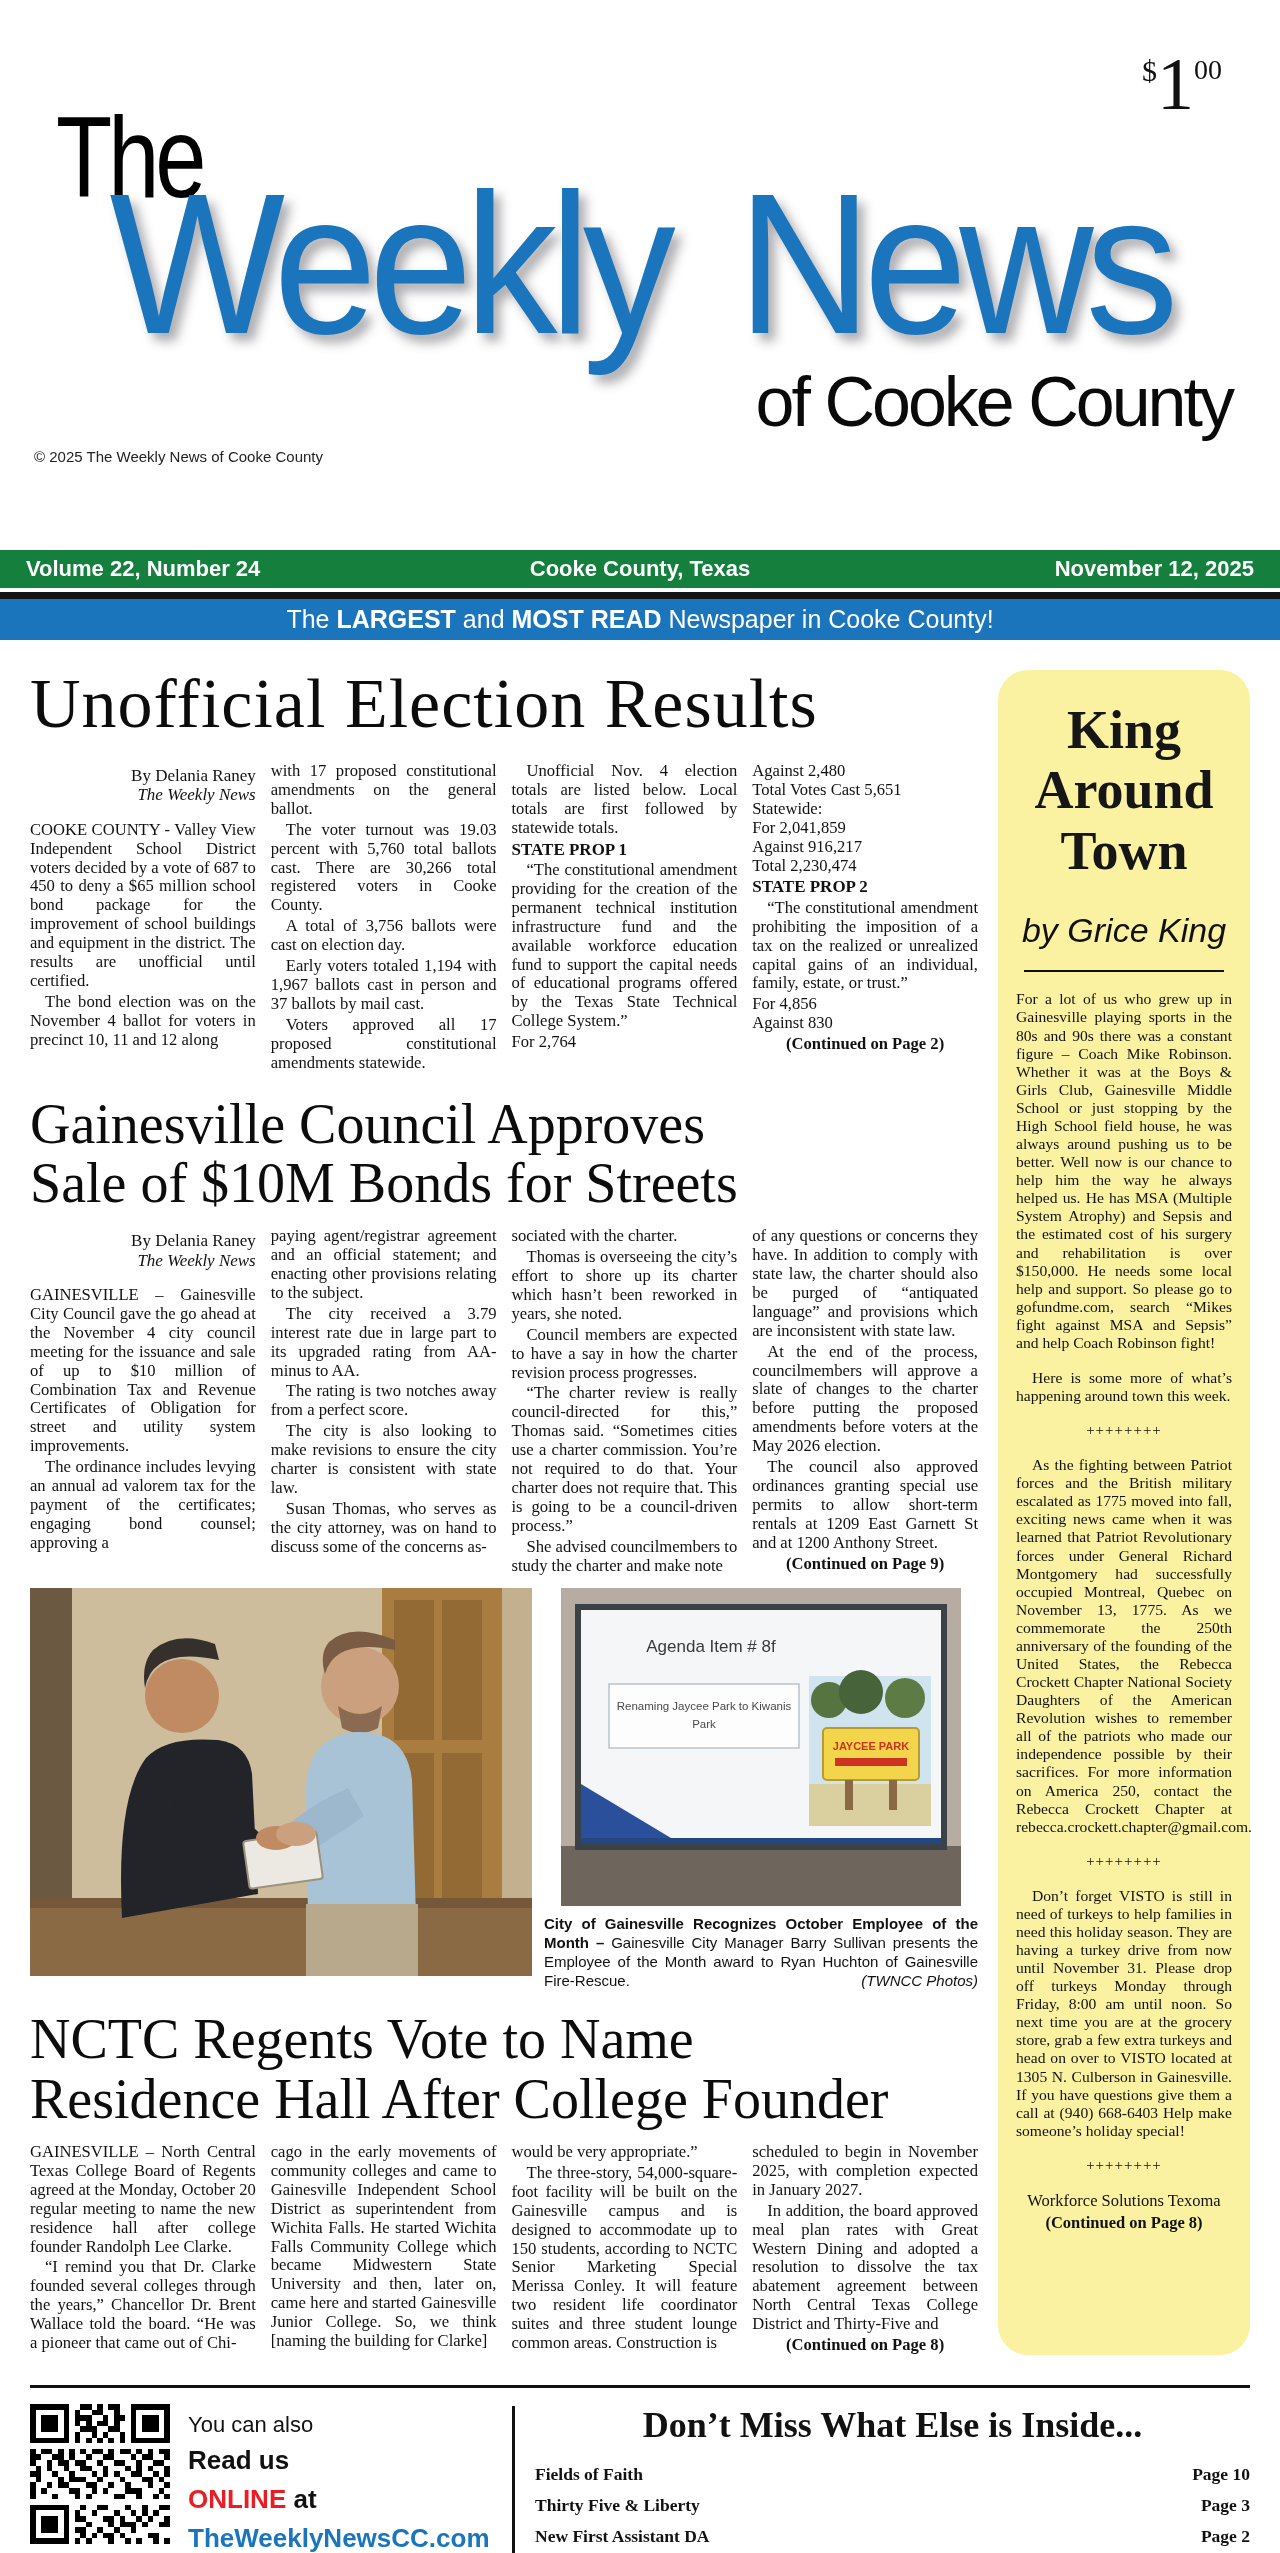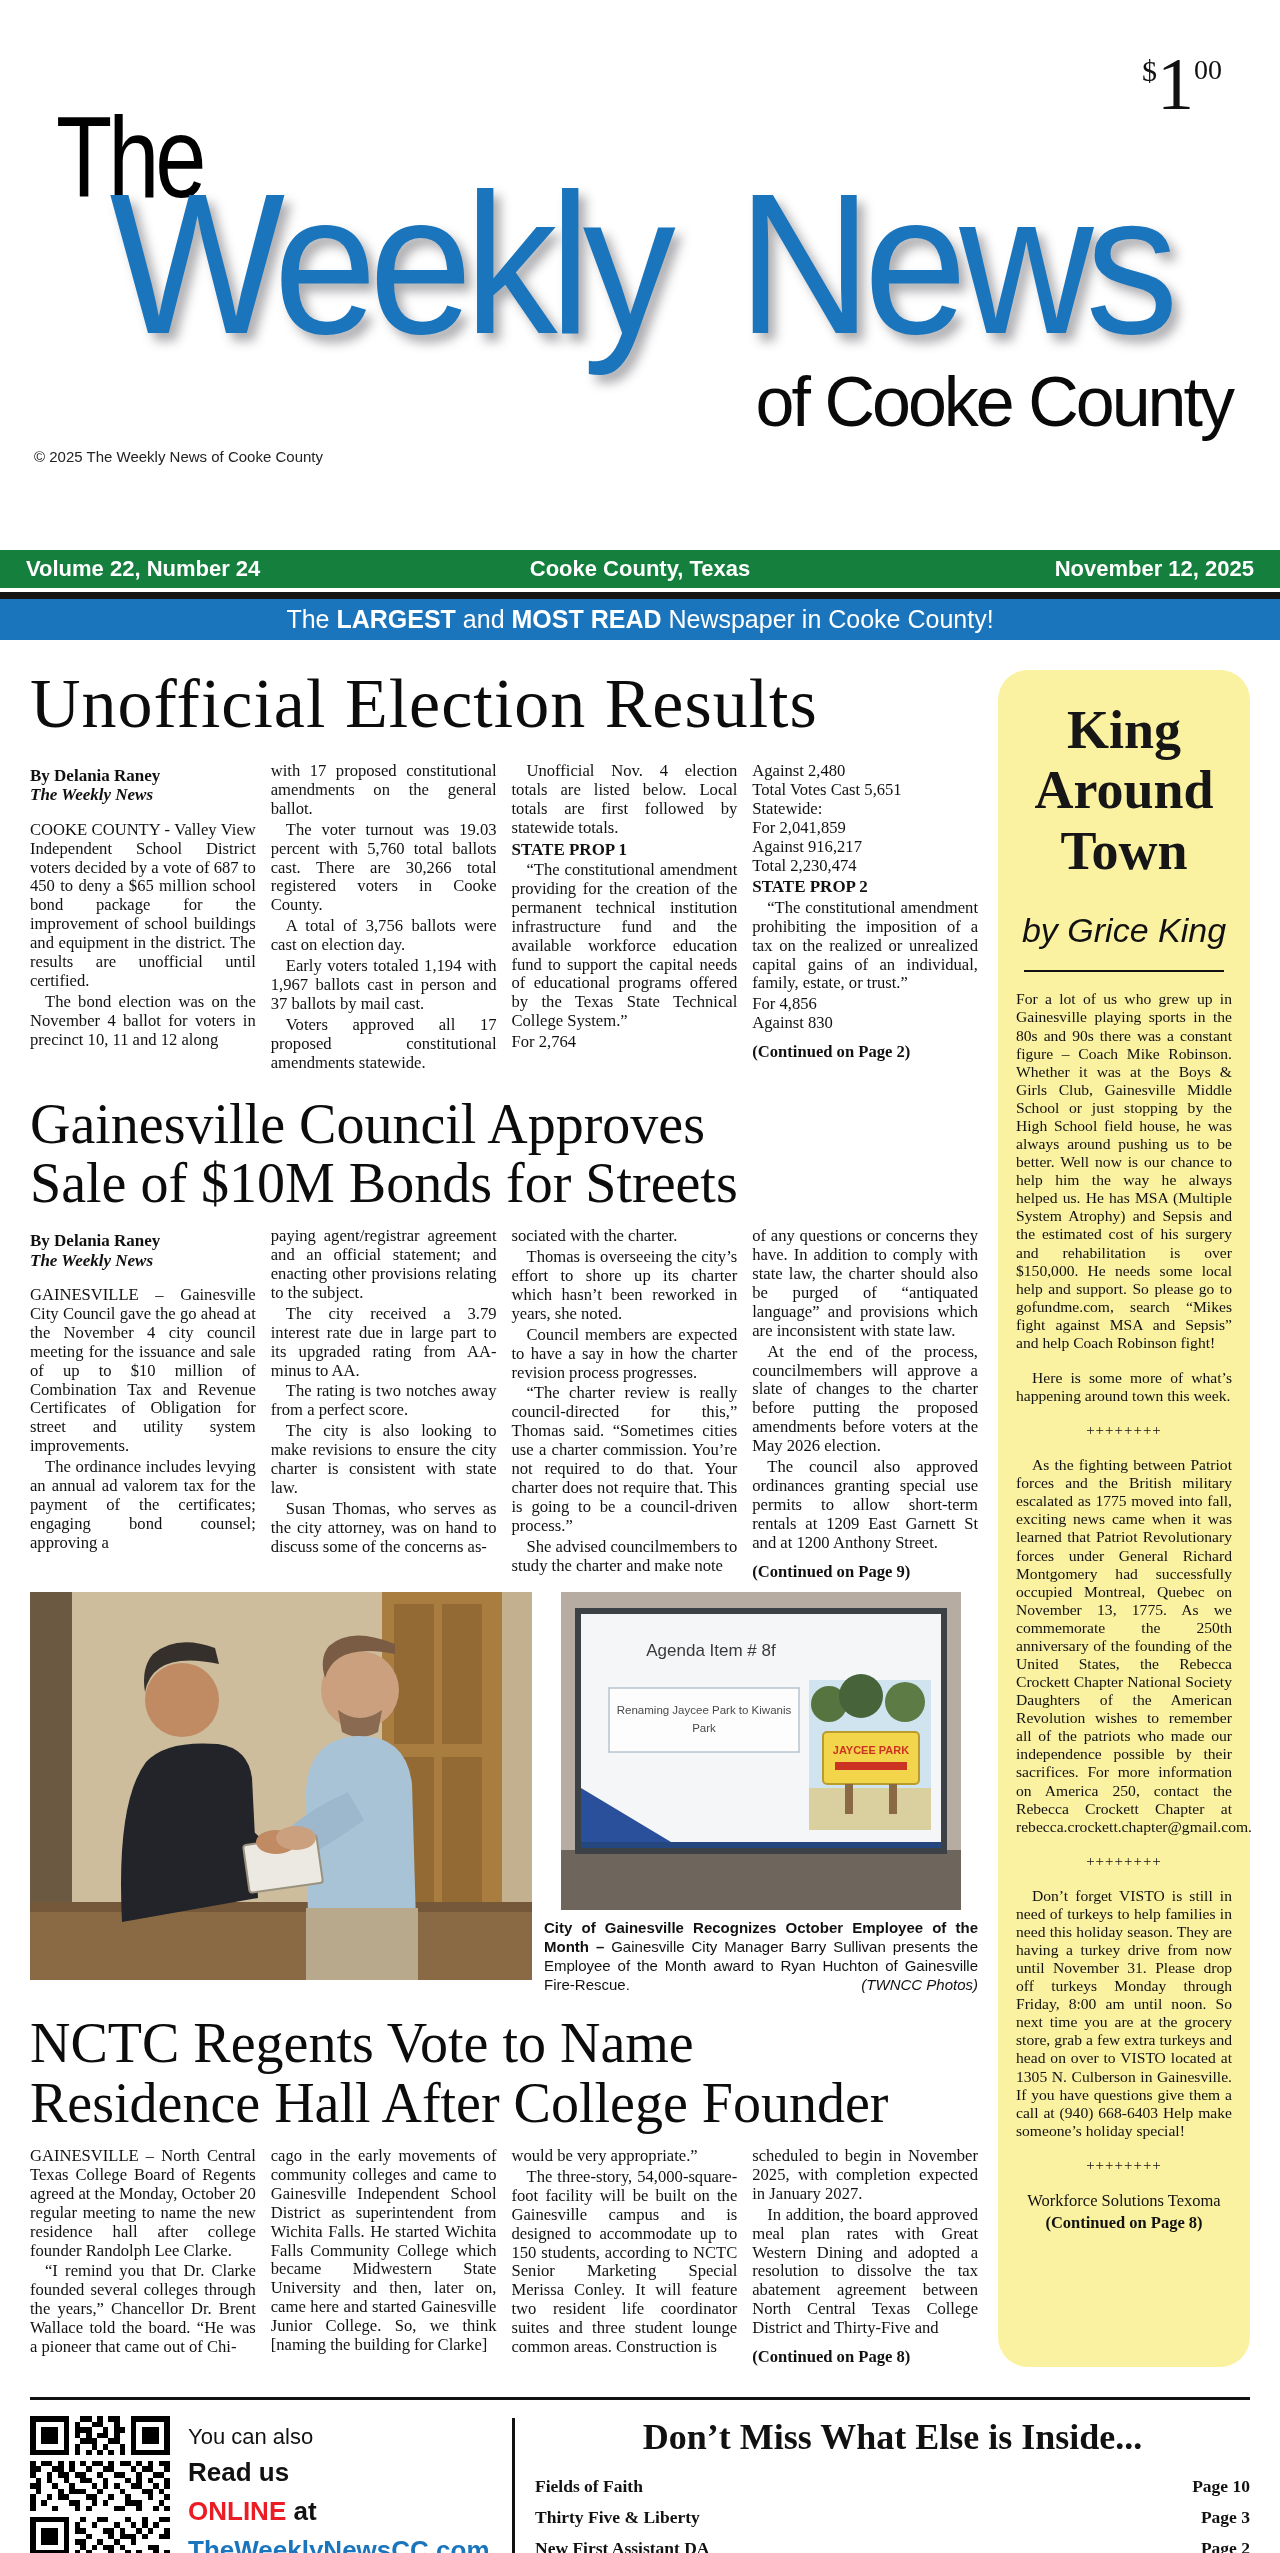--- a/index.html
+++ b/index.html
@@ -74,25 +74,25 @@
   .headline2 {
     font-family: "Liberation Serif", serif; font-weight: 400;
     font-size: 56px; line-height: 1.06; color: #0c0c0c;
     margin: 20px 0 14px;
   }
 
   .cols { display: flex; gap: 15px; font-size: 16.6px; line-height: 1.14; text-align: justify; }
   .col { flex: 1; min-width: 0; }
   .col p { margin: 0 0 2px; text-indent: 15px; }
   .col p.ni { text-indent: 0; }
-  .byline { text-align: left; font-weight: bold; font-size: 17px; margin: 4px 0 16px; }
+  .byline { text-align: right; font-weight: normal; font-size: 17px; margin: 4px 0 16px; }
   .byline .org { font-style: italic; display: block; }
   .prop-head { font-weight: bold; font-size: 17px; margin: 2px 0; }
   .res-line { margin: 0; }
-  .continued { font-weight: bold; text-align: left; margin-top: 10px; }
+  .continued { font-weight: bold; text-align: center; margin-top: 2px; }
 
   
   .photos { display: flex; gap: 12px; margin: 10px 0 6px; }
   .photo-left svg { display: block; width: 502px; height: 388px; }
   .photo-right-wrap { flex: 1; min-width: 0; }
   .photo-right svg { display: block; width: 100%; height: 318px; }
   .caption {
     font-family: "Liberation Sans", sans-serif; font-size: 15px;
     line-height: 1.28; margin-top: 8px; text-align: justify;
   }

